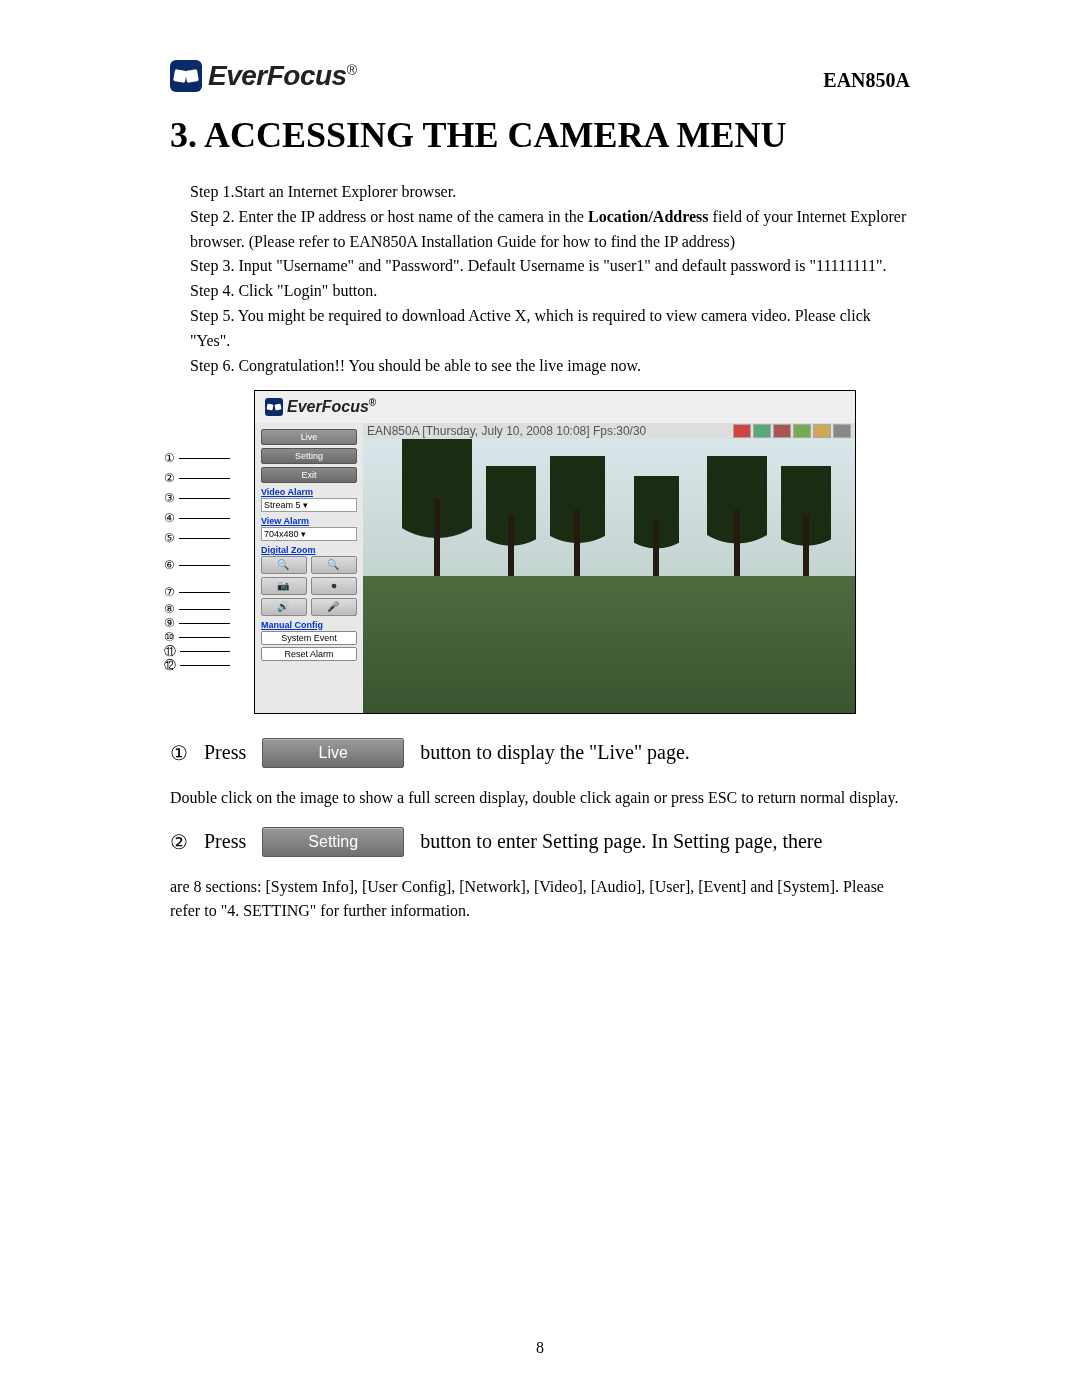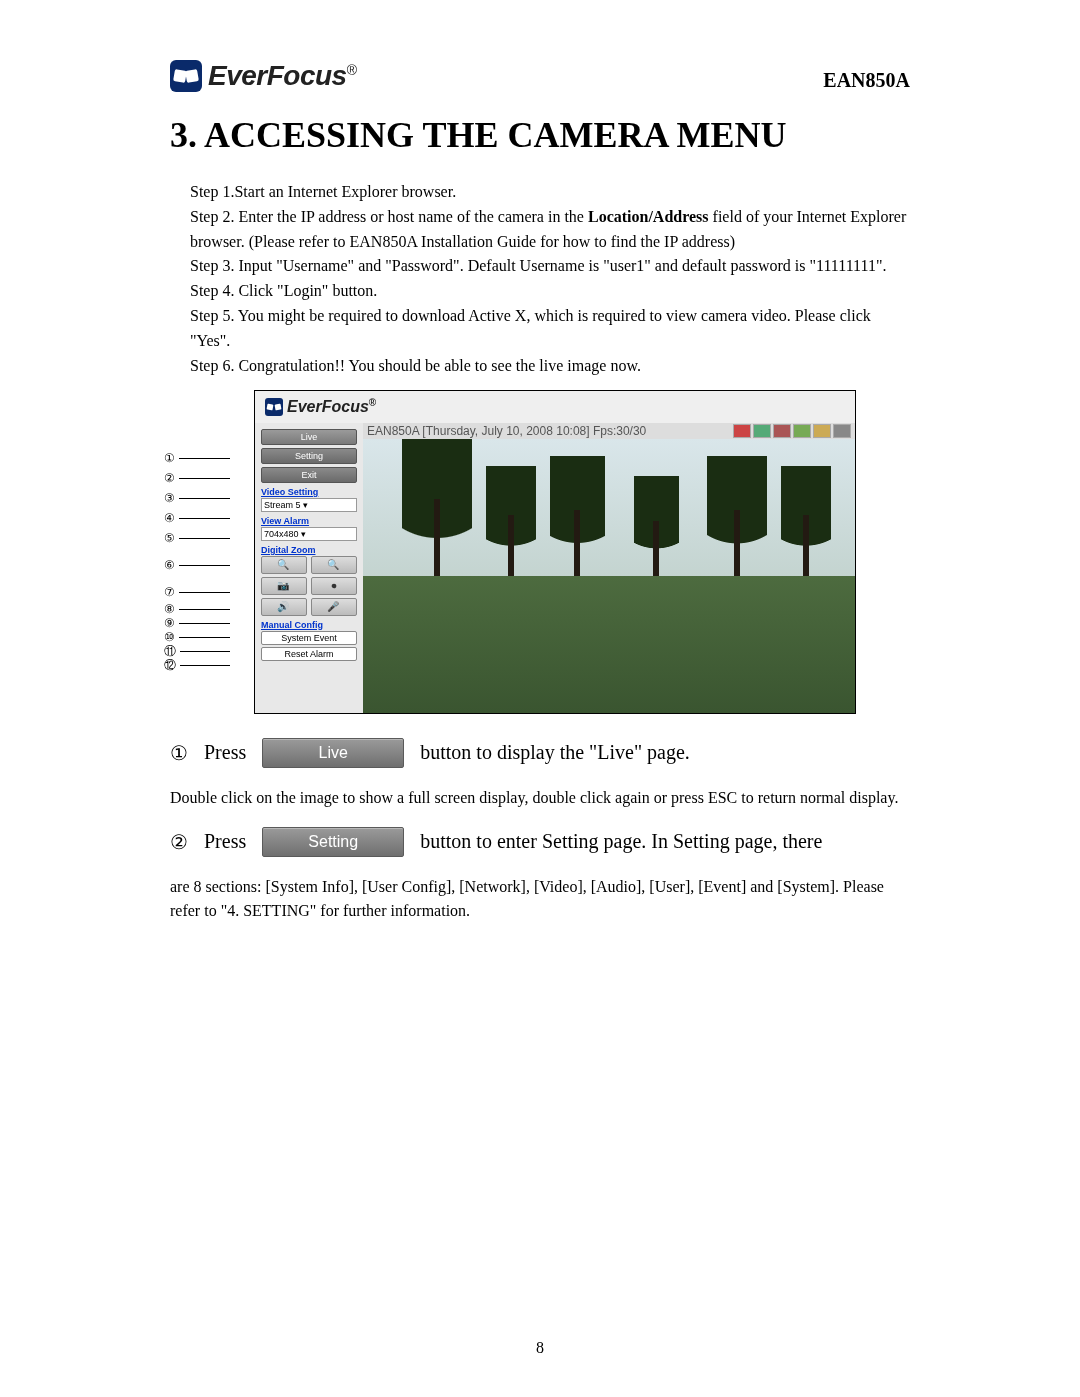--- a/index.html
+++ b/index.html
@@ -401,21 +401,21 @@
       <div class="fig-header">
         <span class="fig-logo-mark"></span>
         <span class="fig-logo-text"><span>EverFocus</span><span style="font-size:10px;vertical-align:super;font-style:normal">®</span></span>
       </div>
       <div class="fig-body">
         <div class="fig-sidebar">
           <div class="fig-btn live">Live</div>
           <div class="fig-btn">Setting</div>
           <div class="fig-btn">Exit</div>
 
-          <div class="fig-label">Video Setting</div>
+          <div class="fig-label">Video Alarm</div>
           <div class="fig-select"><span>Stream 5</span> ▾</div>
 
           <div class="fig-label">View Alarm</div>
           <div class="fig-select"><span>704x480</span> ▾</div>
 
           <div class="fig-label">Digital Zoom</div>
           <div class="fig-btn-row">
             <div class="fig-small-btn">🔍</div>
             <div class="fig-small-btn">🔍</div>
           </div>

